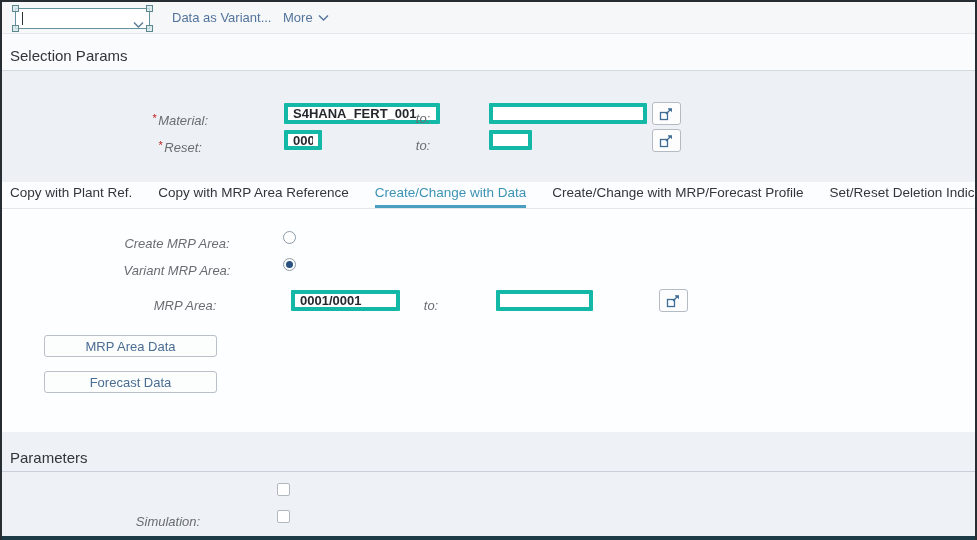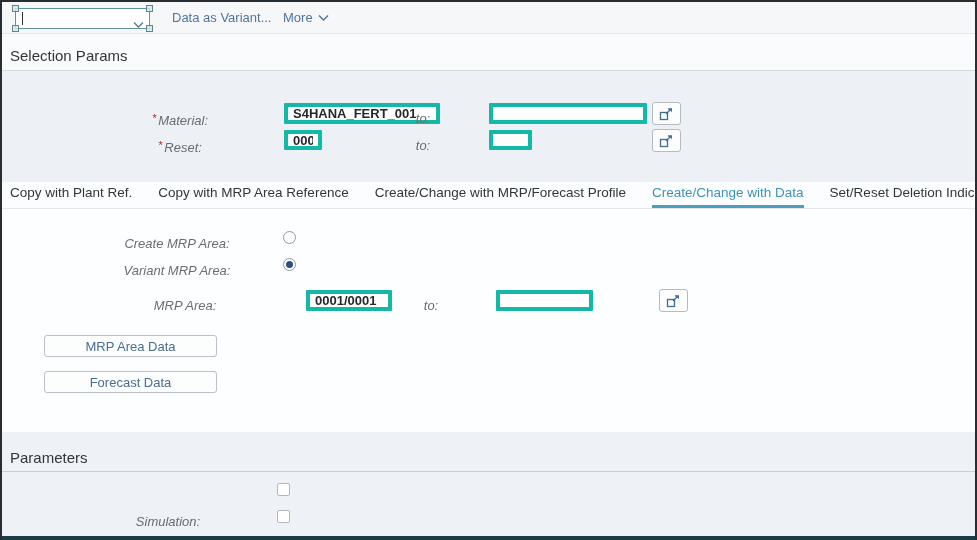--- a/index.html
+++ b/index.html
@@ -100,35 +100,35 @@
     <svg width="15" height="15" viewBox="0 0 15 15">
       <rect x="1.5" y="6.5" width="7" height="7" fill="none" stroke="#3f6d94" stroke-width="1.3"></rect>
       <line x1="7" y1="8" x2="12" y2="3" stroke="#3f6d94" stroke-width="1.3"></line>
       <path d="M8.5 2 L13 2 L13 6.5 L11.6 5.1 L8.9 3.4 Z" fill="#3f6d94" transform="scale(0.9) translate(1.4,0.4)"></path>
     </svg>
   </button>
 
   <div class="tabstrip">
     <div class="tab">Copy with Plant Ref.</div>
     <div class="tab">Copy with MRP Area Reference</div>
+    <div class="tab active">Create/Change with Data</div>
     <div class="tab">Create/Change with MRP/Forecast Profile</div>
-    <div class="tab active">Create/Change with Data</div>
     <div class="tab">Set/Reset Deletion Indicator</div>
   </div>
 
   <div class="tab-content"></div>
 
   <div class="lbl" style="left:77px;top:232px;width:200px;">Create MRP Area:</div>
   <span class="radio" style="left:283px;top:231px;"></span>
 
   <div class="lbl" style="left:77px;top:259px;width:200px;">Variant MRP Area:</div>
   <span class="radio selected" style="left:283px;top:258px;"></span>
 
   <div class="lbl" style="left:85px;top:294px;">MRP Area:</div>
-  <input class="inp" style="left: 291px; top: 290px; width: 86px; height: 21px; margin-left: 15px;" value="0001/0001">
+  <input class="inp" style="left: 291px; top: 290px; width: 109px; height: 21px;" value="0001/0001">
   <div class="lbl" style="left:381px;top:294px;width:100px;">to:</div>
   <input class="inp" style="left: 496px; top: 290px; width: 97px; height: 21px;" value="">
   <button class="ms-btn" style="left:659px;top:289px;">
     <svg width="15" height="15" viewBox="0 0 15 15">
       <rect x="1.5" y="6.5" width="7" height="7" fill="none" stroke="#3f6d94" stroke-width="1.3"></rect>
       <line x1="7" y1="8" x2="12" y2="3" stroke="#3f6d94" stroke-width="1.3"></line>
       <path d="M8.5 2 L13 2 L13 6.5 L11.6 5.1 L8.9 3.4 Z" fill="#3f6d94" transform="scale(0.9) translate(1.4,0.4)"></path>
     </svg>
   </button>
 

